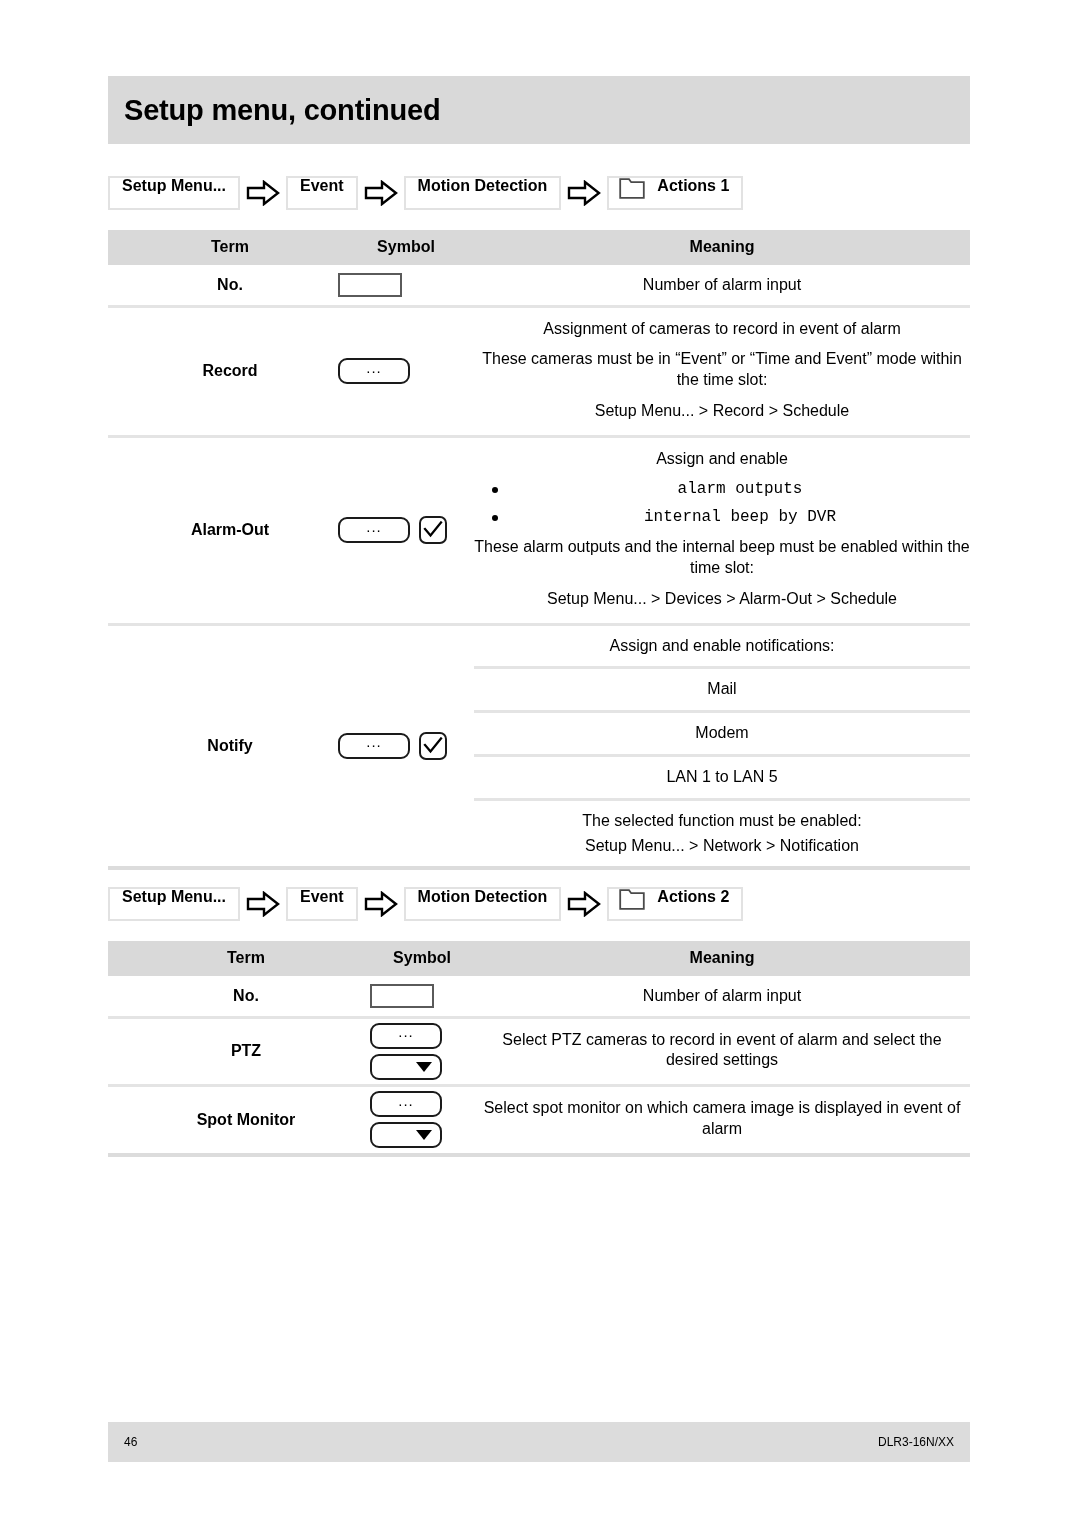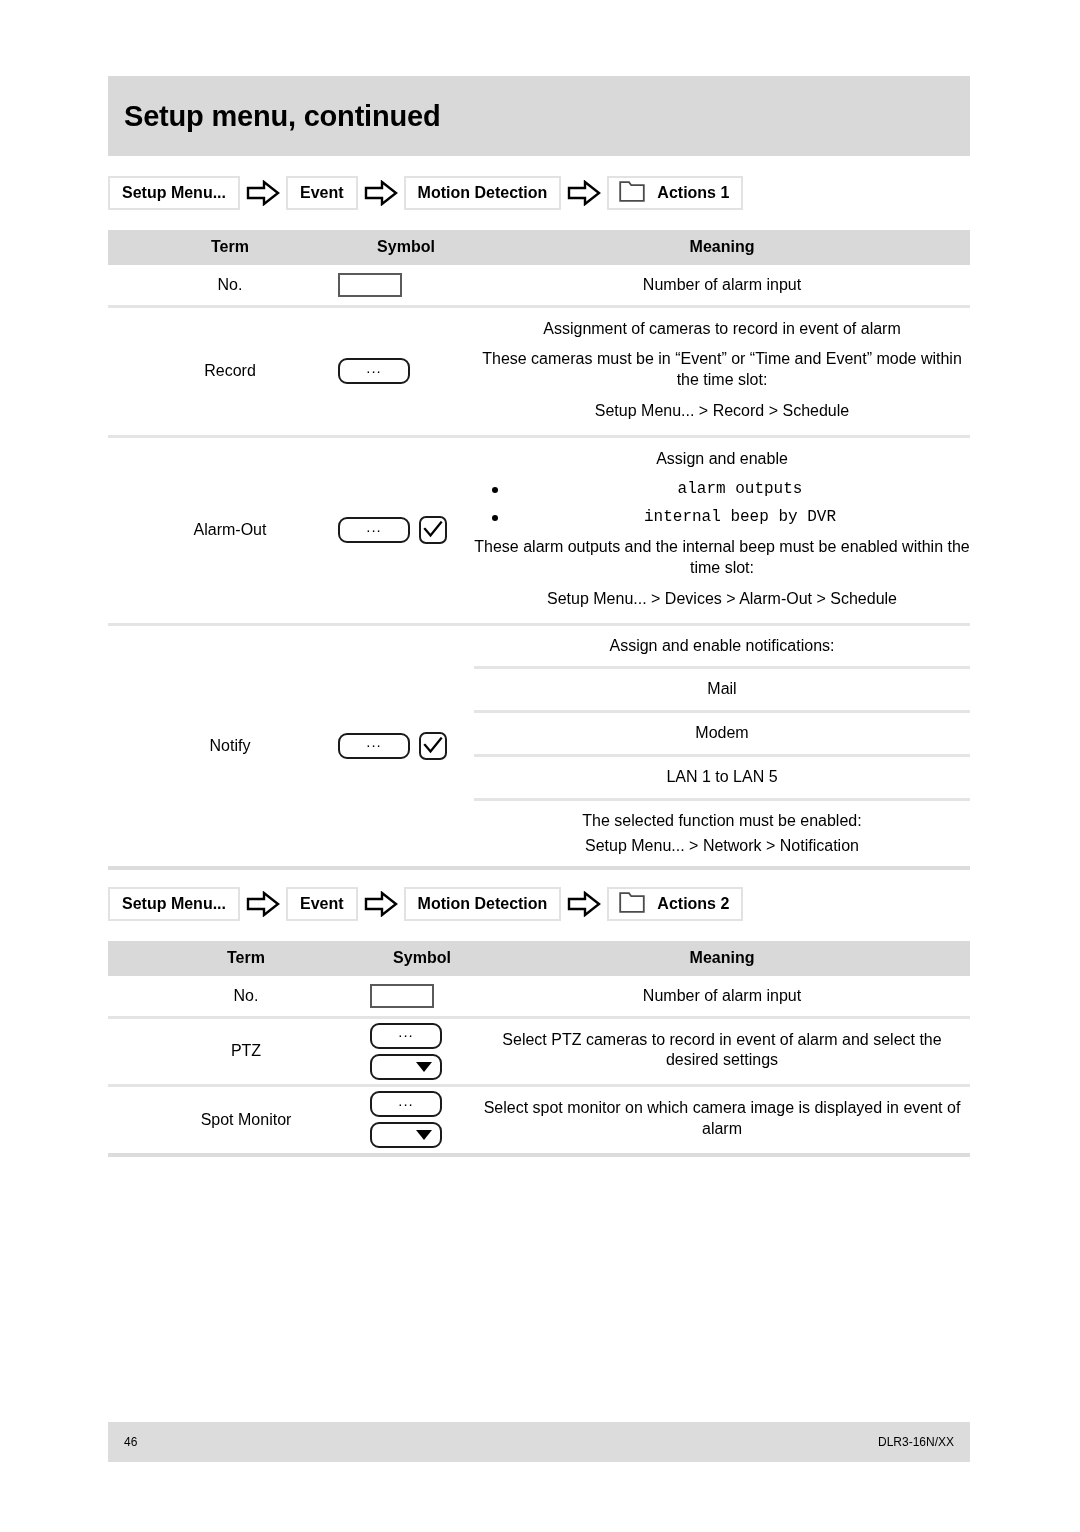--- a/index.html
+++ b/index.html
@@ -22,21 +22,21 @@
     width: 862px;
     height: 1532px;
   }
 
   
   .title-band {
     position: absolute;
     left: 0;
     top: 76px;
     width: 862px;
-    height: 80px;
+    height: 68px;
     background: #d9d9d9;
     display: flex;
     align-items: center;
   }
   .title-band h1 {
     margin: 0;
     padding-left: 16px;
     font-size: 29px;
     font-weight: bold;
     letter-spacing: -0.2px;
@@ -49,21 +49,21 @@
     left: 0;
     display: flex;
     align-items: center;
     height: 38px;
   }
   .crumb {
     border: 2px solid #e2e2e2;
     background: #ffffff;
     height: 34px;
     display: flex;
-    align-items: center;
+    align-items: flex-start;
     justify-content: center;
     box-sizing: border-box;
     font-size: 16px;
     font-weight: bold;
     color: #000;
     padding: 0 12px;
     white-space: nowrap;
   }
   .crumb.with-icon { padding-left: 10px; }
   .crumb-label { line-height: 1; }
@@ -94,21 +94,21 @@
     font-size: 16px;
     padding: 8px 0 9px 0;
     vertical-align: middle;
   }
   .tbl td {
     font-size: 16px;
     vertical-align: middle;
     padding: 0;
     color: #000;
   }
-  .c-term   { width: 230px; padding-left: 14px !important; box-sizing: border-box; }
+  .c-term   { width: 230px; padding-left: 14px !important; box-sizing: border-box; font-weight: bold; }
   .c-symbol { width: 136px; }
   .c-mean   { width: 496px; }
 
   
   .t1 .c-term   { width: 230px; }
   .t1 .c-symbol { width: 136px; }
   .t1 .c-mean   { width: 496px; }
   
   .t2 .c-term   { width: 262px; }
   .t2 .c-symbol { width: 104px; }

